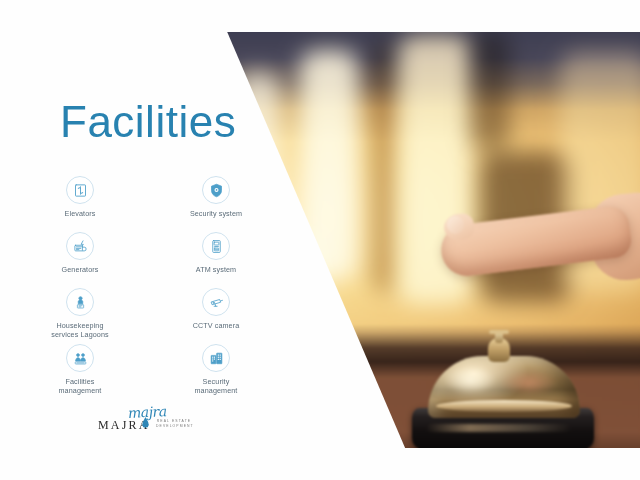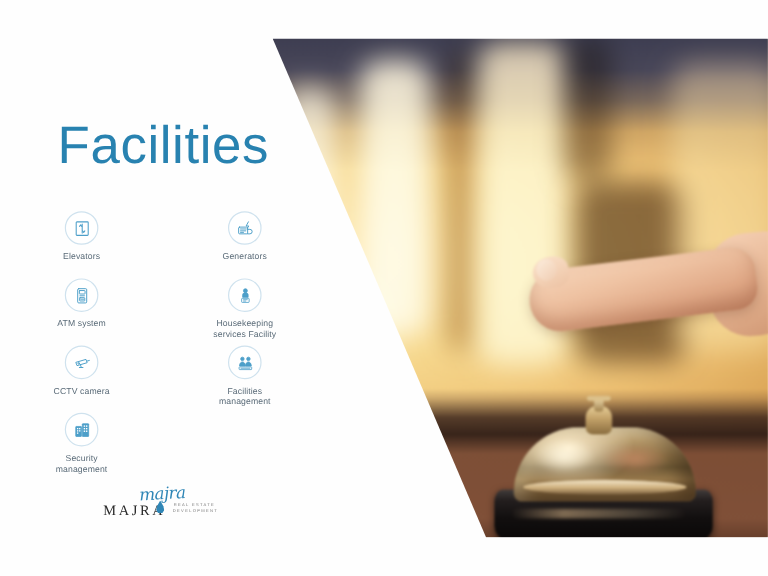--- a/index.html
+++ b/index.html
@@ -237,21 +237,21 @@
   .photo-soften {
     position: absolute;
     inset: 0;
     backdrop-filter: blur(1.1px);
     pointer-events: none;
   }
 
   
   #left-panel {
     position: absolute;
-    left: 0;
+    left: 12px;
     top: 0;
     width: 524px;
     height: 480px;
     pointer-events: none;
   }
   #left-panel > * { pointer-events: auto; }
 
   #page-title {
     position: absolute;
     left: 48px;
@@ -405,20 +405,30 @@
           <svg width="15" height="15" viewBox="0 0 24 24" fill="none" stroke="#4d9fc9" stroke-width="1.4" stroke-linecap="round" stroke-linejoin="round">
             <rect x="4" y="3" width="16" height="18" rx="1"></rect>
             <line x1="12" y1="6" x2="12" y2="18"></line>
             <polyline points="8.5,9 10,7 11.5,9"></polyline>
             <polyline points="12.5,15 14,17 15.5,15"></polyline>
           </svg>
         </div>
         <div class="facility-label">Elevators</div>
       </div>
 
+      <div class="facility-item">
+        <div class="icon-circle">
+          <svg width="15" height="15" viewBox="0 0 24 24" fill="#4d9fc9" stroke="#4d9fc9" stroke-width="1.2" stroke-linejoin="round">
+            <path d="M12 2 L20 5 V12 C20 17 16.4 20.6 12 22 C7.6 20.6 4 17 4 12 V5 Z"></path>
+            <circle cx="12" cy="11" r="3.2" fill="#ffffff" stroke="none"></circle>
+            <circle cx="12" cy="11" r="1.4" fill="#4d9fc9" stroke="none"></circle>
+          </svg>
+        </div>
+        <div class="facility-label">Security system</div>
+      </div>
 
       <div class="facility-item">
         <div class="icon-circle">
           <svg width="15" height="15" viewBox="0 0 24 24" fill="none" stroke="#4d9fc9" stroke-width="1.3" stroke-linecap="round" stroke-linejoin="round">
             <rect x="3" y="10" width="12" height="9" rx="1.2"></rect>
             <line x1="5.5" y1="12.5" x2="12.5" y2="12.5"></line>
             <line x1="5.5" y1="15" x2="12.5" y2="15"></line>
             <line x1="5.5" y1="17" x2="9.5" y2="17"></line>
             <path d="M15 13 h3 a3 3 0 0 1 0 6 h-3"></path>
             <polyline points="16,3 13,8.5 16.5,8.5 14,12.5"></polyline>
@@ -444,21 +454,21 @@
         <div class="icon-circle">
           <svg width="15" height="15" viewBox="0 0 24 24" fill="#4d9fc9" stroke="#4d9fc9" stroke-width="1.1" stroke-linejoin="round">
             <circle cx="12" cy="5.2" r="2.6"></circle>
             <path d="M8.4 10.5 C8.4 8.9 9.9 8 12 8 C14.1 8 15.6 8.9 15.6 10.5 L15.6 14 L8.4 14 Z"></path>
             <rect x="7" y="15.4" width="10" height="5.4" rx="0.8" fill="#ffffff"></rect>
             <line x1="9" y1="17.2" x2="15" y2="17.2"></line>
             <line x1="9" y1="19" x2="13" y2="19"></line>
           </svg>
         </div>
         <div class="facility-label" style="white-space:pre-line">Housekeeping
-services Facility</div>
+services Lagoons</div>
       </div>
 
       <div class="facility-item">
         <div class="icon-circle">
           <svg width="15" height="15" viewBox="0 0 24 24" fill="none" stroke="#4d9fc9" stroke-width="1.3" stroke-linecap="round" stroke-linejoin="round">
             <path d="M4 11 L17 7.2 L18.6 11.6 L5.6 15.4 Z"></path>
             <line x1="18.6" y1="9.4" x2="21.5" y2="8.6"></line>
             <line x1="9.5" y1="13.8" x2="10.8" y2="18"></line>
             <line x1="8.2" y1="18" x2="13" y2="18"></line>
             <circle cx="7.3" cy="12.4" r="1"></circle>

